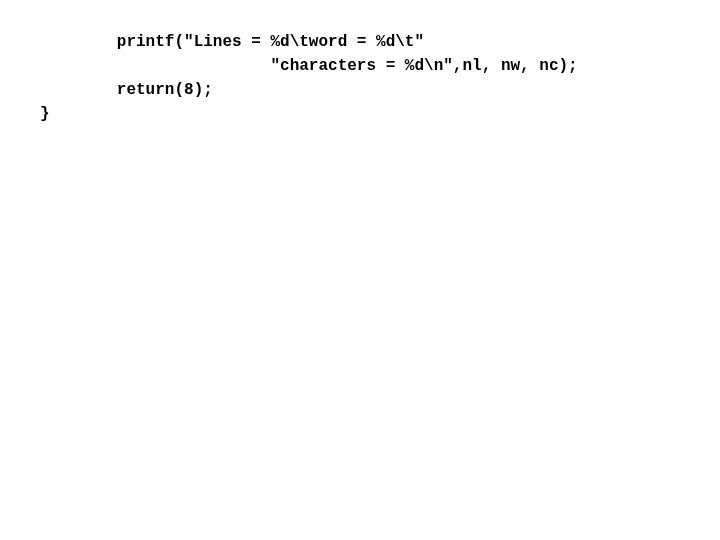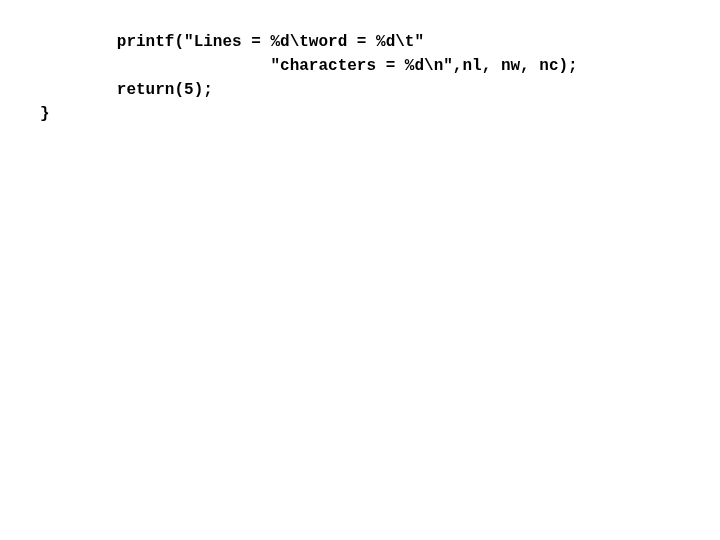--- a/index.html
+++ b/index.html
@@ -27,16 +27,16 @@
     white-space: pre;
     padding-left: 40px;
   }
 </style>
 </head>
 <body>
 
 <div class="slide">
   <pre class="code"><span>        printf("Lines = %d\tword = %d\t"</span>
 <span>                        "characters = %d\n",nl, nw, nc);</span>
-<span>        return(5);</span>
+<span>        return(8);</span>
 <span>}</span>
 </pre>
 </div>
 
 </body></html>

